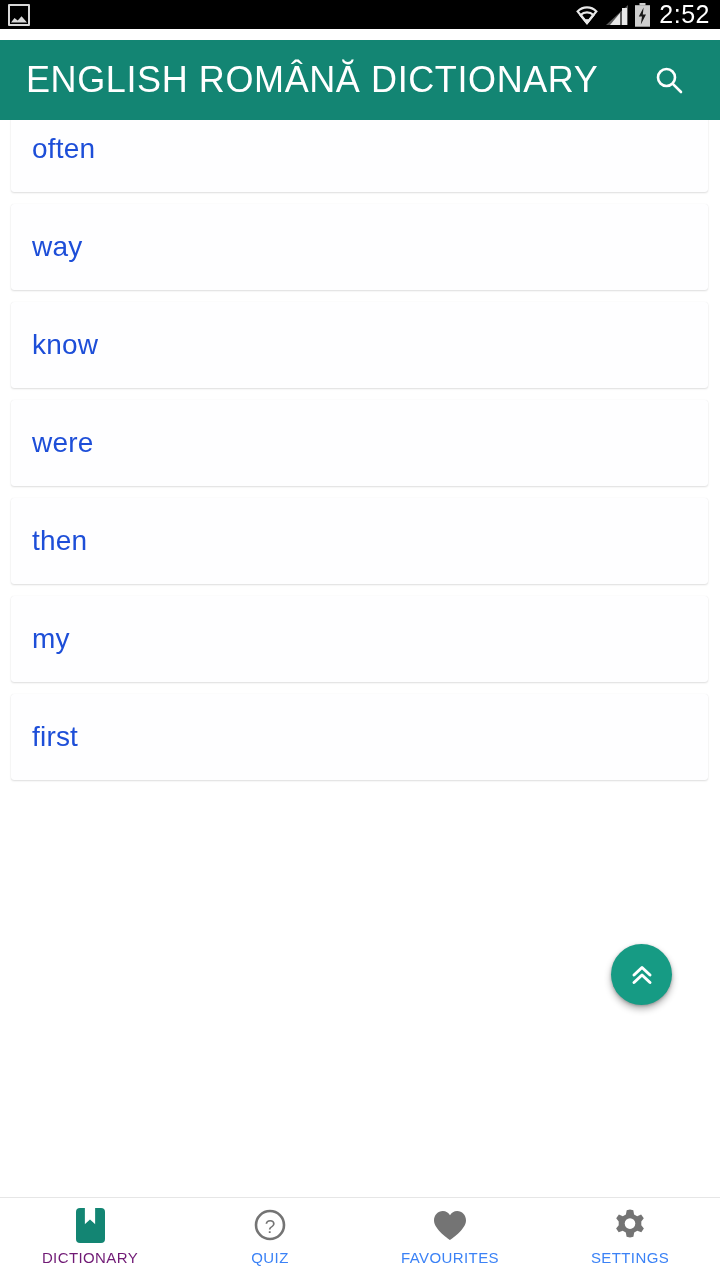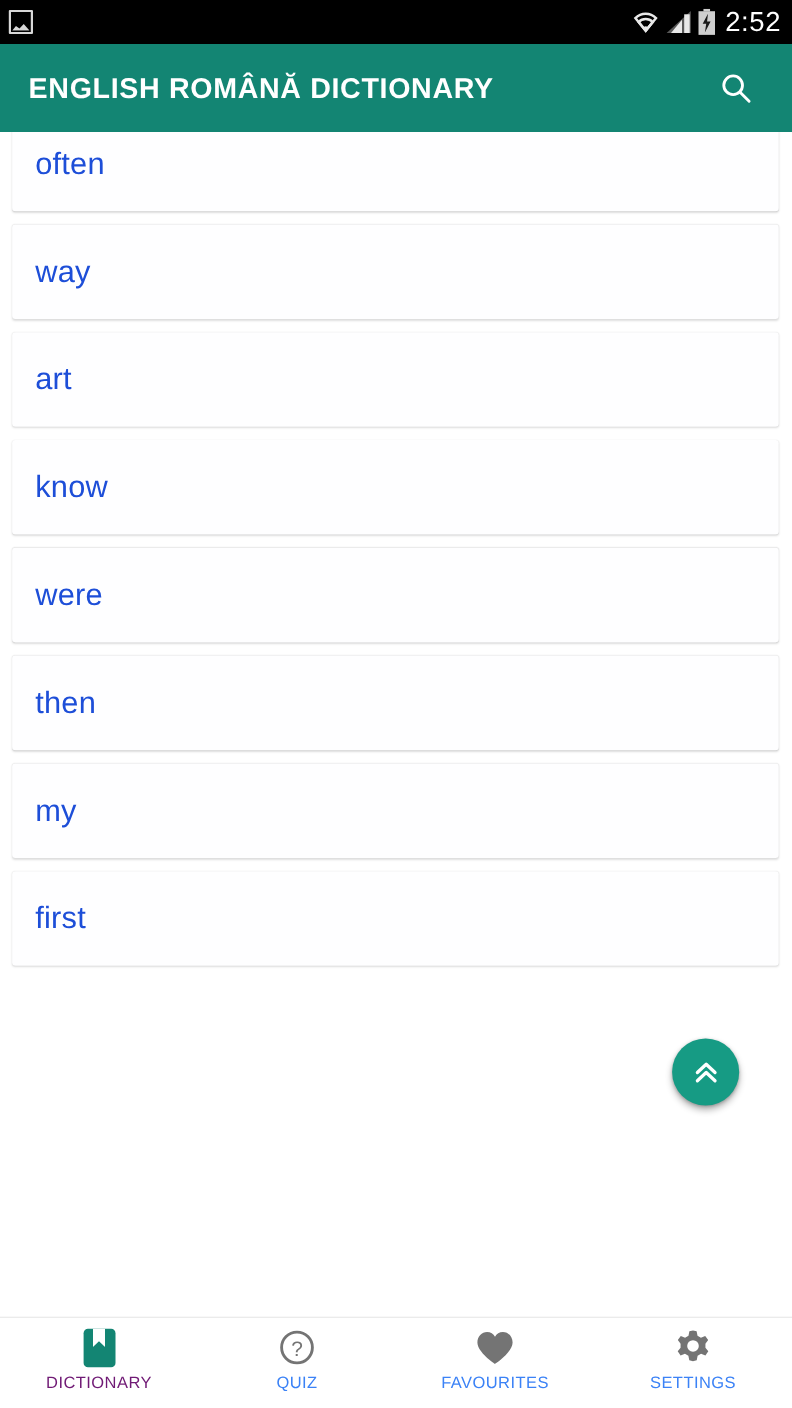--- a/index.html
+++ b/index.html
@@ -18,21 +18,21 @@
     height: 1280px;
     background: #ffffff;
     overflow: hidden;
   }
 
   
   .statusbar {
     position: absolute;
     top: 0; left: 0;
     width: 720px;
-    height: 40px;
+    height: 29px;
     background: #000000;
     display: flex;
     align-items: center;
     padding: 0 10px 0 8px;
   }
   .sb-left { display: flex; align-items: center; gap: 6px; }
   .sb-right {
     margin-left: auto;
     display: flex;
     align-items: center;
@@ -68,22 +68,22 @@
     top: 40px; left: 0;
     width: 720px;
     height: 80px;
     background: #138573;
     display: flex;
     align-items: center;
     padding: 0 24px 0 26px;
   }
   .app-title {
     color: #ffffff;
-    font-size: 26px;
-    font-weight: 700;
+    font-size: 36px;
+    font-weight: 400;
     letter-spacing: 0.6px;
     white-space: nowrap;
   }
   .searchbtn {
     margin-left: auto;
     width: 54px; height: 54px;
     display: flex; align-items: center; justify-content: center;
     cursor: pointer;
   }
 
@@ -241,23 +241,20 @@
 
   <div class="listwrap">
     <div class="list" id="word-list">
         <div class="card">
           <span class="card-word">often</span>
         </div>
         <div class="card">
           <span class="card-word">way</span>
         </div>
         <div class="card">
-          <span class="card-word">art</span>
-        </div>
-        <div class="card">
           <span class="card-word">know</span>
         </div>
         <div class="card">
           <span class="card-word">were</span>
         </div>
         <div class="card">
           <span class="card-word">then</span>
         </div>
         <div class="card">
           <span class="card-word">my</span>

